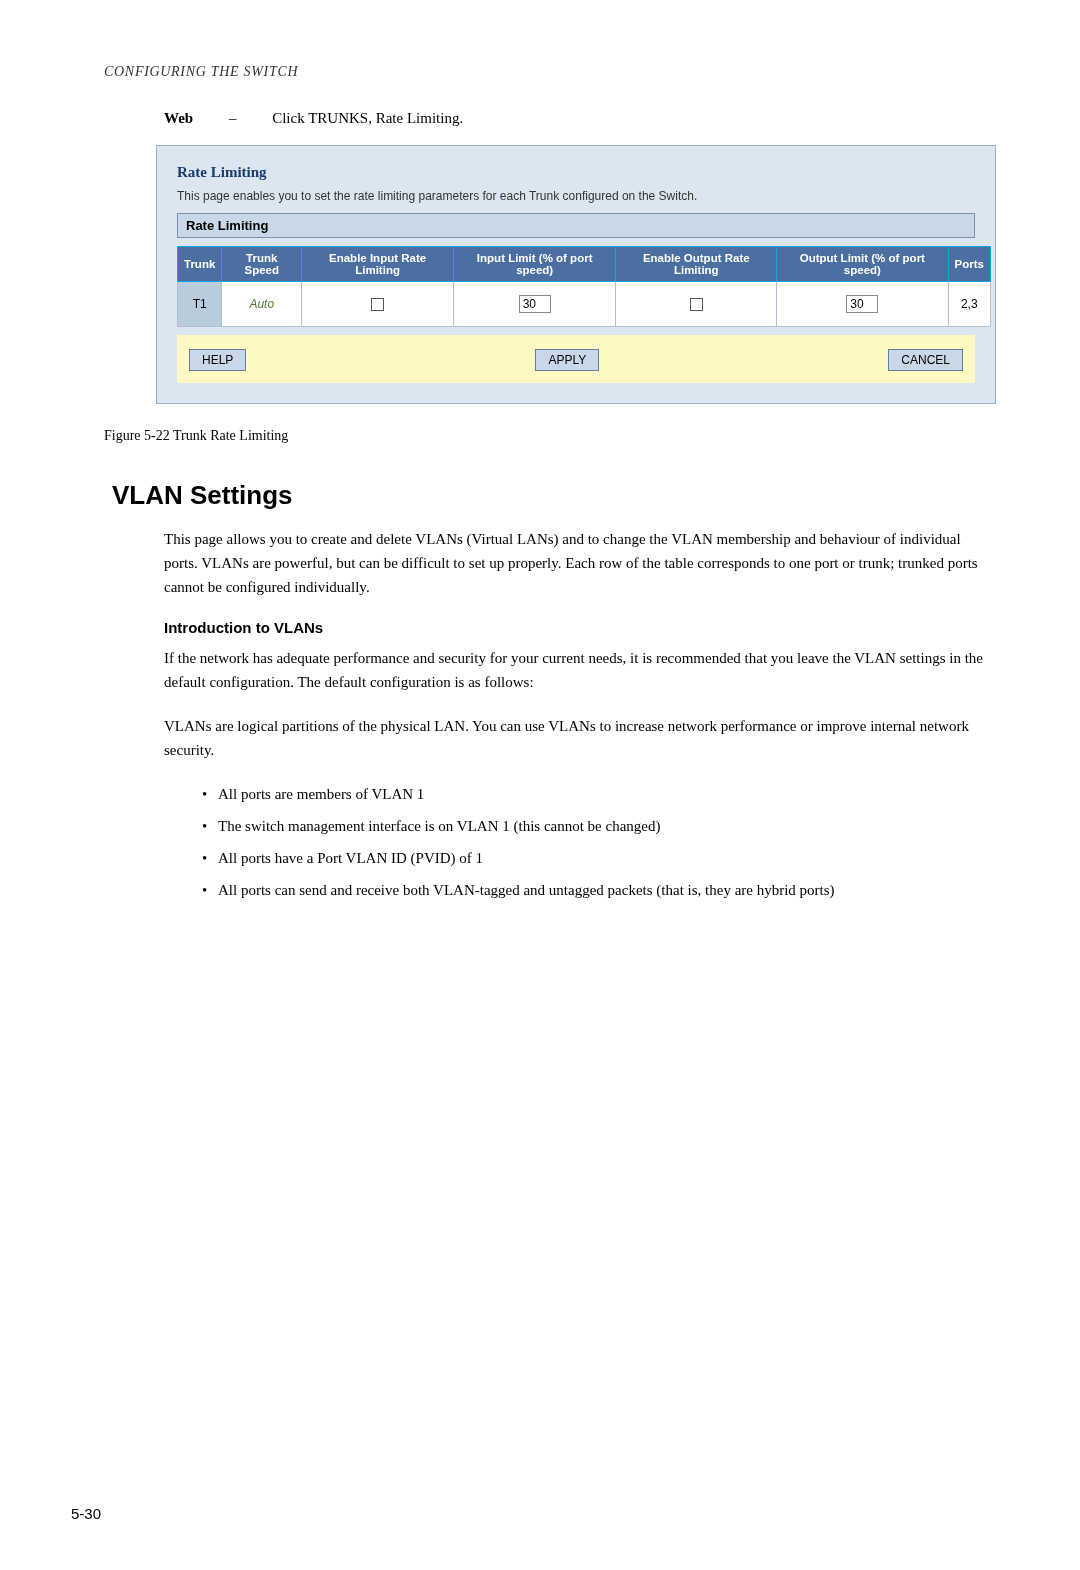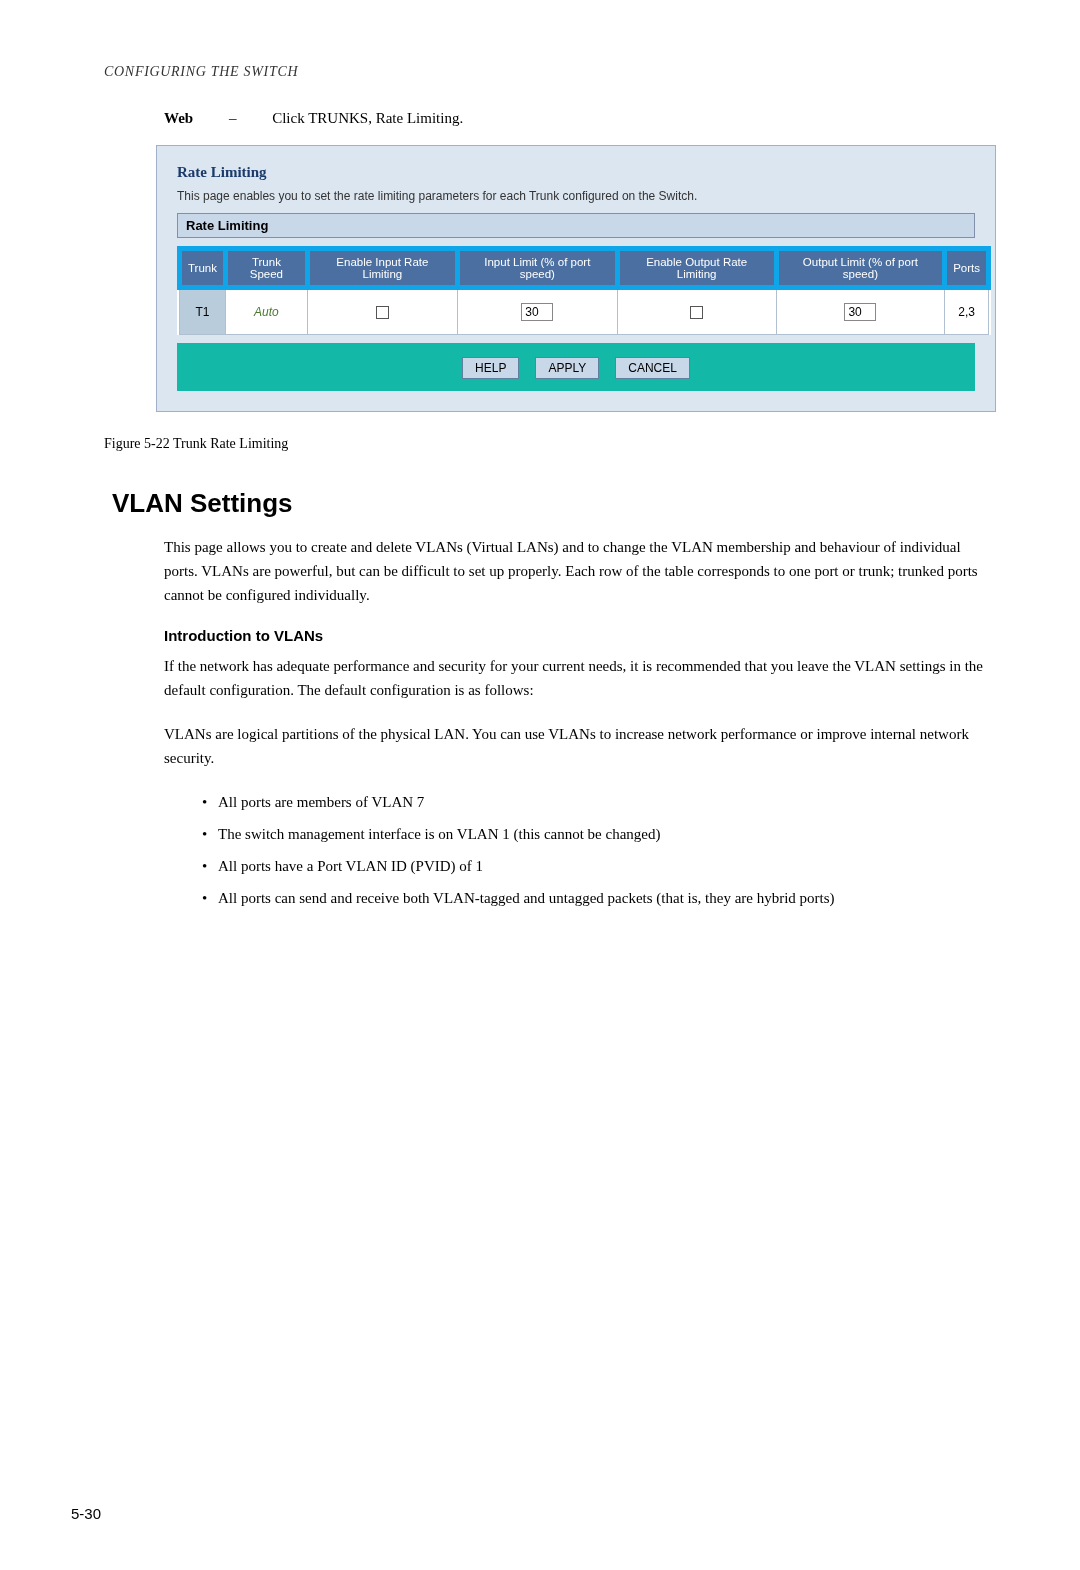--- a/index.html
+++ b/index.html
@@ -73,22 +73,22 @@
       font-family: Arial, sans-serif;
       font-size: 12px;
       background: #fff;
     }
 
     table.rate-table th {
       background: #4a6fa0;
       color: #fff;
       text-align: center;
       padding: 5px 6px;
-      border: 5px solid #0ea5e9;
-      font-weight: normal;
+      border: 1px solid #0ea5e9;
+      font-weight: bold;
       vertical-align: middle;
       font-size: 11.5px;
     }
 
     table.rate-table td {
       border: 1px solid #b0c0d0;
       padding: 5px 8px;
       text-align: center;
       vertical-align: middle;
       background: #fff;
@@ -112,26 +112,26 @@
     .input-field {
       width: 32px;
       border: 1px solid #888;
       padding: 1px 3px;
       font-size: 12px;
       font-family: Arial, sans-serif;
       text-align: left;
     }
 
     .btn-row {
-      background: #14b8a6;
+      background: #fef9c3;
       padding: 6px 4px 4px 4px;
       text-align: right;
       display: flex;
-      justify-content: center;
-      gap: 0;
+      justify-content: space-between;
+      gap: 10px;
     }
 
     .btn {
       font-family: Arial, sans-serif;
       font-size: 12px;
       padding: 3px 12px;
       border: 1px solid #6080a0;
       background: #c8d8e8;
       cursor: pointer;
       color: #000;
@@ -267,20 +267,20 @@
 
   <p class="body-text">This page allows you to create and delete VLANs (Virtual LANs) and to change the VLAN membership and behaviour of individual ports. VLANs are powerful, but can be difficult to set up properly. Each row of the table corresponds to one port or trunk; trunked ports cannot be configured individually.</p>
 
   <p class="subsection-heading">Introduction to VLANs</p>
 
   <p class="body-text">If the network has adequate performance and security for your current needs, it is recommended that you leave the VLAN settings in the default configuration. The default configuration is as follows:</p>
 
   <p class="body-text">VLANs are logical partitions of the physical LAN. You can use VLANs to increase network performance or improve internal network security.</p>
 
   <ul class="bullet-list">
-    <li>All ports are members of VLAN 7</li>
+    <li>All ports are members of VLAN 1</li>
     <li>The switch management interface is on VLAN 1 (this cannot be changed)</li>
     <li>All ports have a Port VLAN ID (PVID) of 1</li>
     <li>All ports can send and receive both VLAN-tagged and untagged packets (that is, they are hybrid ports)</li>
   </ul>
 </div>
 
 <div class="page-number">5-30</div>
 
 </body></html>

